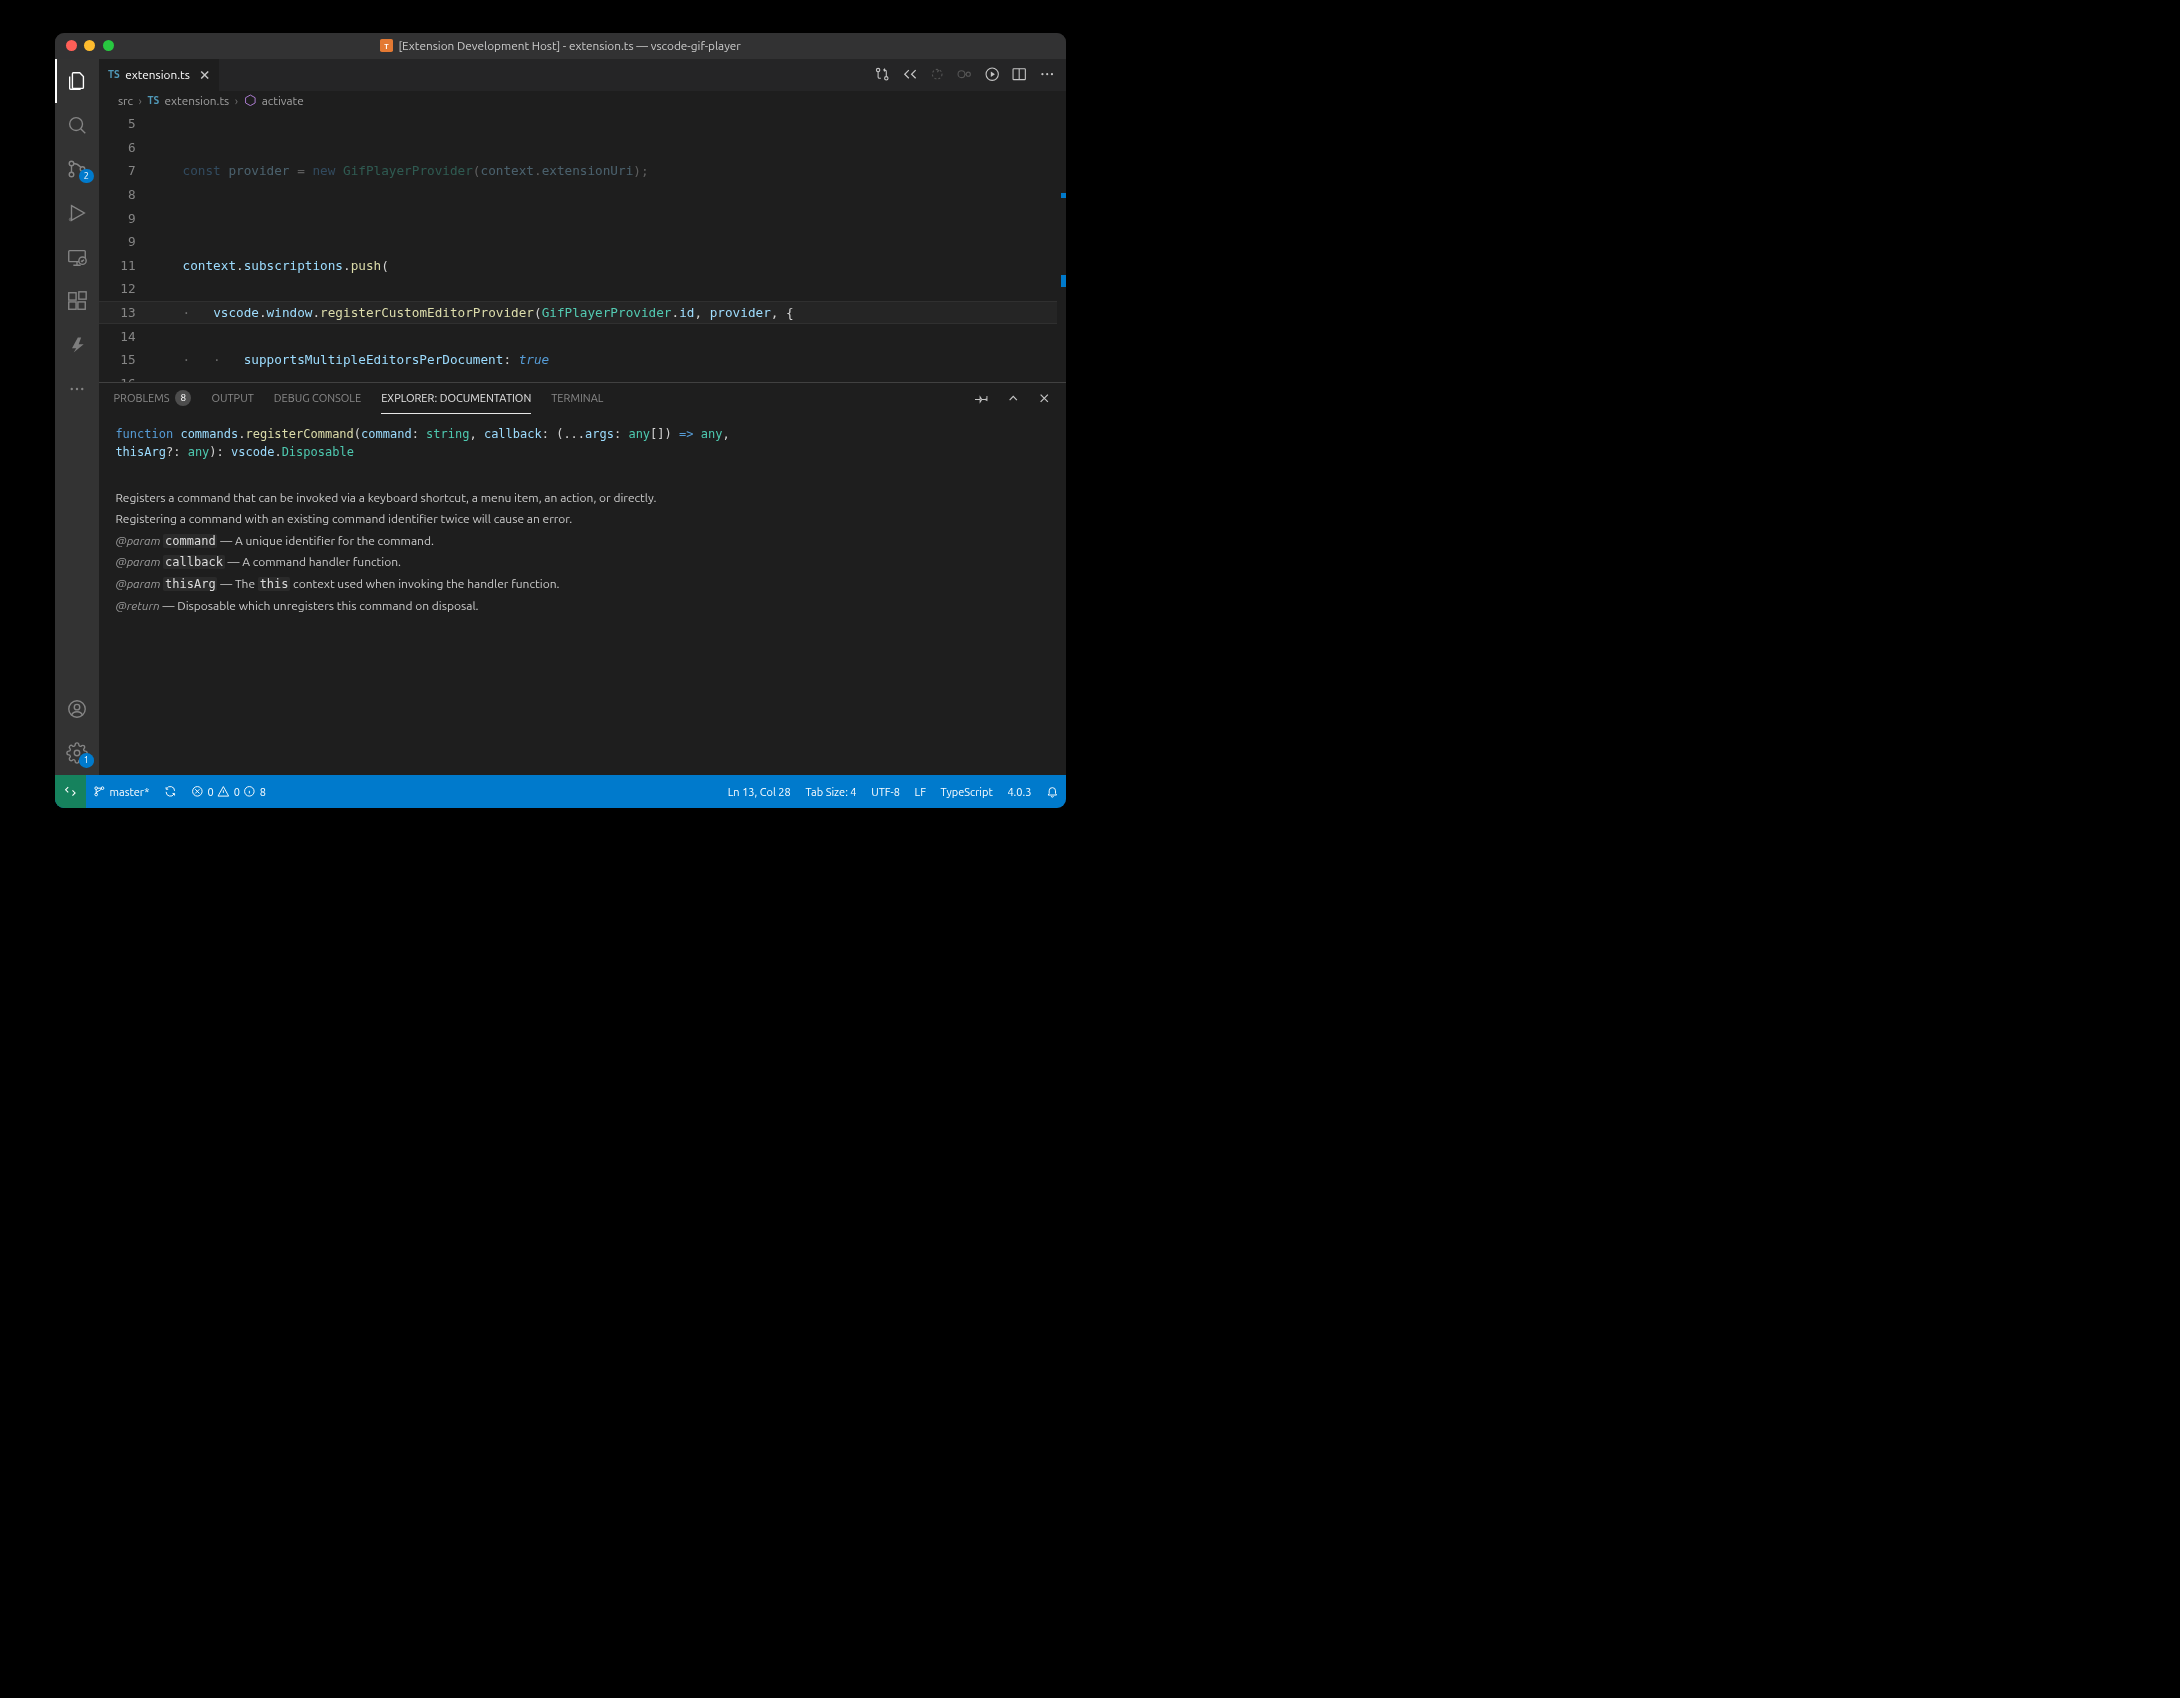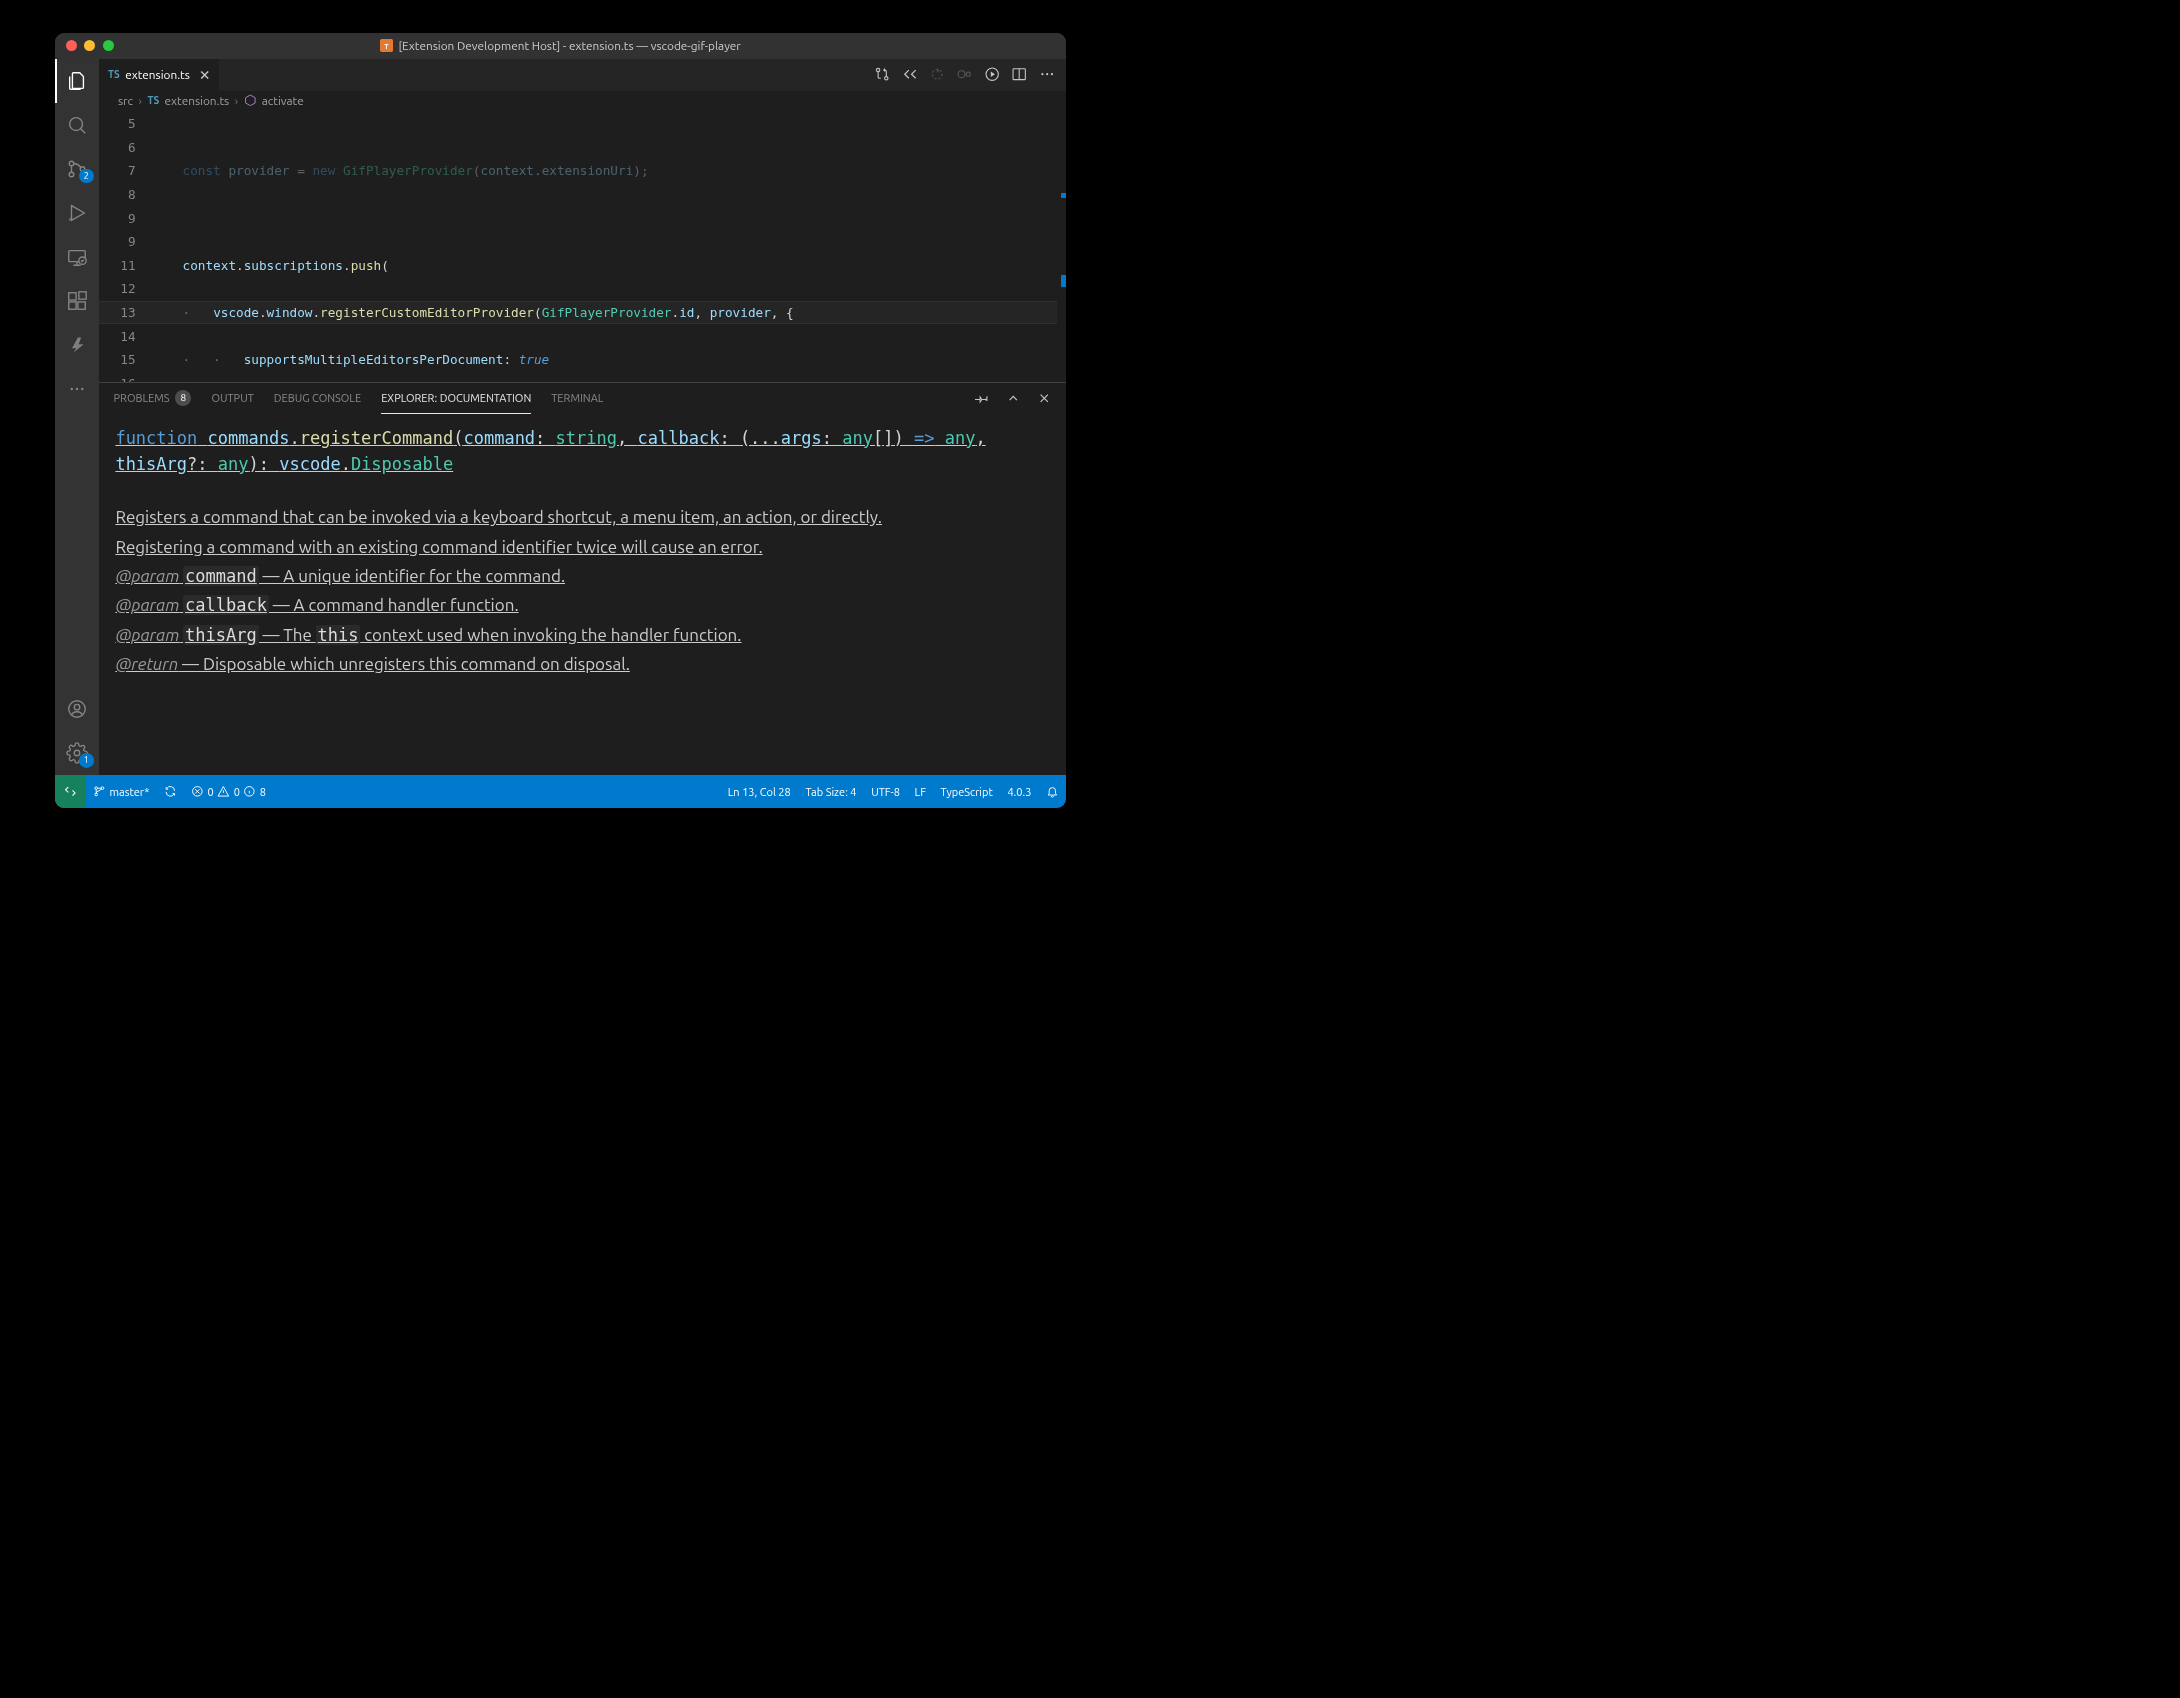--- a/index.html
+++ b/index.html
@@ -139,21 +139,21 @@
   .ptab { display: flex; align-items: center; gap: 5.5px; height: 100%; cursor: default; }
   .ptab.active { color: #e7e7e7; border-bottom: 0.9px solid #e7e7e7; }
   .ptab .count {
     background: #4d4d4d; color: #fff; border-radius: 8.2px;
     min-width: 16.4px; height: 16.4px; display: inline-flex; align-items: center; justify-content: center;
     font-size: 10px; padding: 0 4.5px;
   }
   .panel-actions { margin-left: auto; display: flex; gap: 16.4px; color: #c5c5c5; }
   .panel-body {
     flex: 1; overflow: auto; padding: 11px 16.4px 14.5px 16.4px;
-    color: #cccccc; font-size: 17px; line-height: 1.55; text-decoration: underline;
+    color: #cccccc; font-size: 12px; line-height: 1.55;
   }
   .sig { font-family: Menlo, Consolas, monospace; color: #d4d4d4; }
   .sig .kw { color: #569cd6; }
   .sig .nm { color: #9cdcfe; }
   .sig .fn { color: #dcdcaa; }
   .sig .tp { color: #4ec9b0; }
   .sig .pm { color: #9cdcfe; }
   .doc-p { margin-top: 3px; }
   .doc-p .tag { font-style: italic; color: #9a9a9a; }
   .doc-p .code { font-family: Menlo, Consolas, monospace; background: #2a2a2a; padding: 0 1.8px; border-radius: 1.8px; display: inline; line-height: inherit; color: #ddd; }

